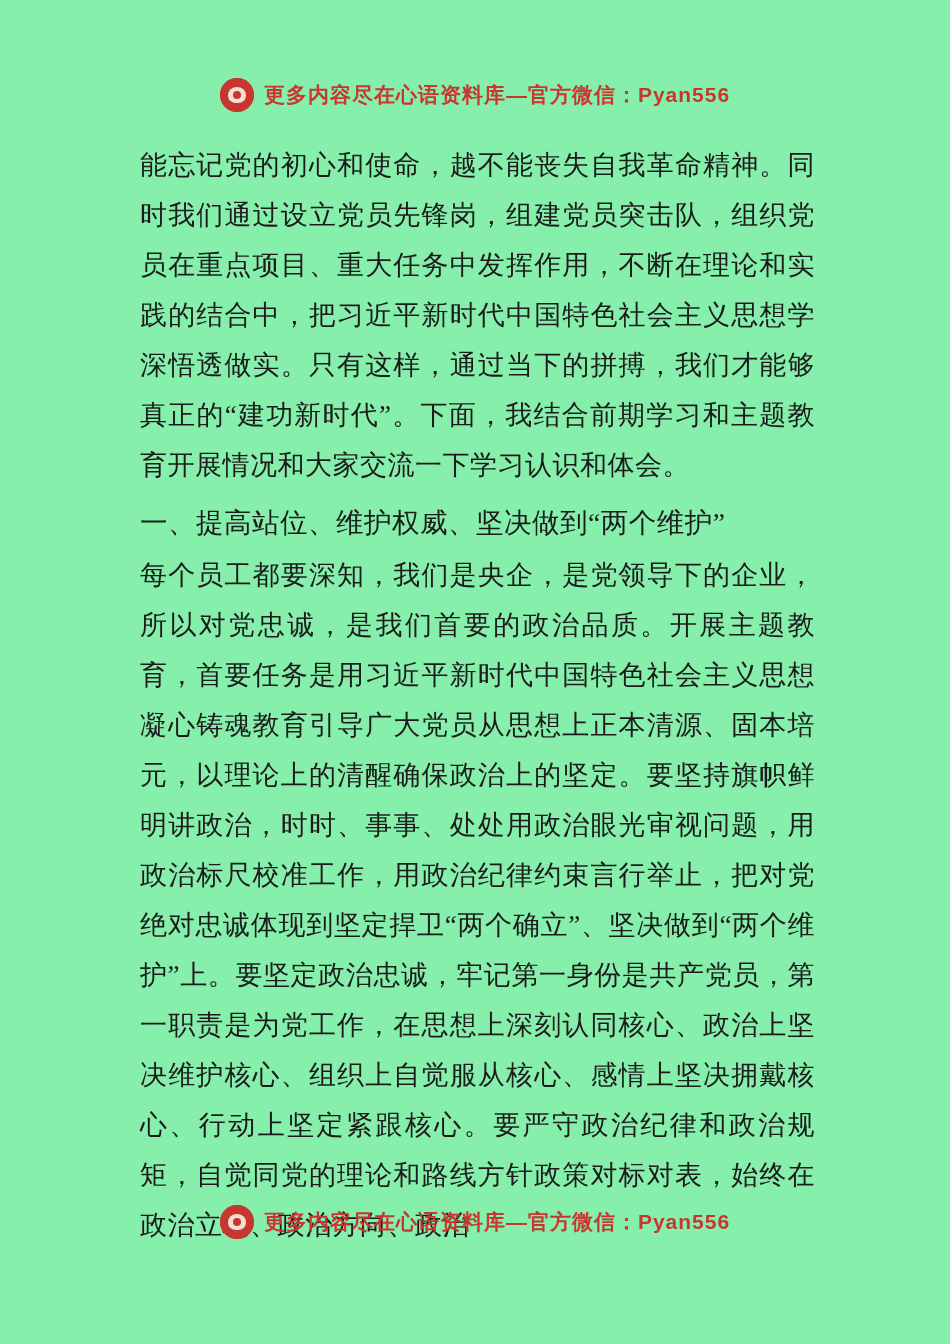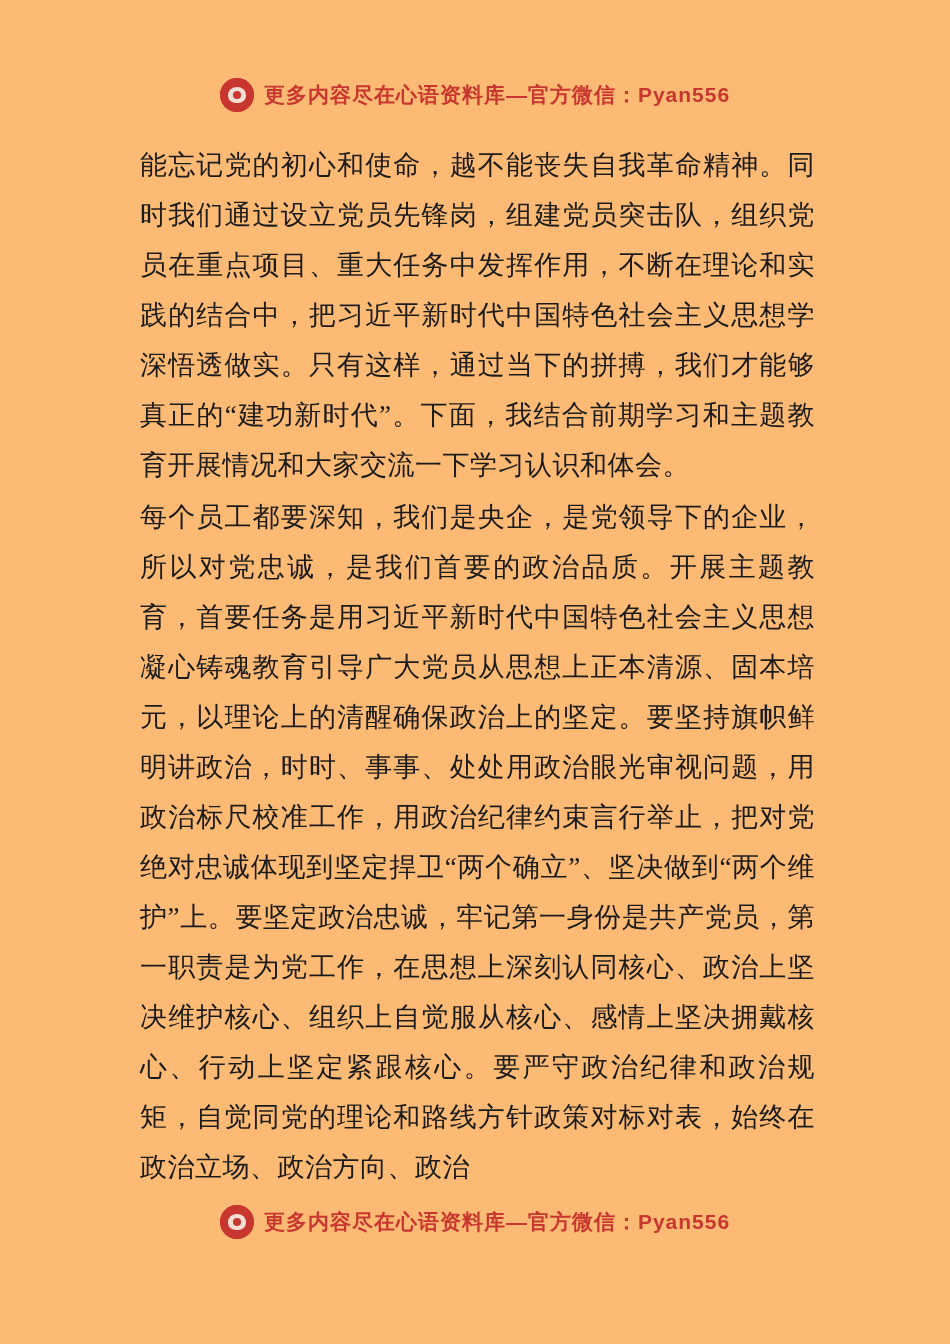--- a/index.html
+++ b/index.html
@@ -11,21 +11,21 @@
     height: 1344px;
     background: #f7f5f2;
     font-family: "Liberation Serif", "DejaVu Serif", serif;
     overflow: hidden;
     position: relative;
   }
   .page {
     position: relative;
     width: 950px;
     height: 1344px;
-    background: #fdba74;
+    background: #86efac;
     box-sizing: border-box;
     padding: 0 140px;
   }
 
   
   .watermark {
     display: flex;
     align-items: center;
     justify-content: center;
     gap: 10px;
@@ -114,20 +114,21 @@
 
   <div class="watermark top">
     <span class="wm-badge"></span>
     <span class="wm-text">
       <span>更多内容尽在心语资料库—</span><span class="wm-second">官方微信：Pyan556</span>
     </span>
   </div>
 
   <div class="content">
     <p class="para">能忘记党的初心和使命，越不能丧失自我革命精神。同时我们通过设立党员先锋岗，组建党员突击队，组织党员在重点项目、重大任务中发挥作用，不断在理论和实践的结合中，把习近平新时代中国特色社会主义思想学深悟透做实。只有这样，通过当下的拼搏，我们才能够真正的“建功新时代”。下面，我结合前期学习和主题教育开展情况和大家交流一下学习认识和体会。</p>
+    <p class="heading">一、提高站位、维护权威、坚决做到“两个维护”</p>
     <p class="para">每个员工都要深知，我们是央企，是党领导下的企业，所以对党忠诚，是我们首要的政治品质。开展主题教育，首要任务是用习近平新时代中国特色社会主义思想凝心铸魂教育引导广大党员从思想上正本清源、固本培元，以理论上的清醒确保政治上的坚定。要坚持旗帜鲜明讲政治，时时、事事、处处用政治眼光审视问题，用政治标尺校准工作，用政治纪律约束言行举止，把对党绝对忠诚体现到坚定捍卫“两个确立”、坚决做到“两个维护”上。要坚定政治忠诚，牢记第一身份是共产党员，第一职责是为党工作，在思想上深刻认同核心、政治上坚决维护核心、组织上自觉服从核心、感情上坚决拥戴核心、行动上坚定紧跟核心。要严守政治纪律和政治规矩，自觉同党的理论和路线方针政策对标对表，始终在政治立场、政治方向、政治</p>
   </div>
 
   <div class="watermark bottom">
     <span class="wm-badge"></span>
     <span class="wm-text">
       <span>更多内容尽在心语资料库—</span><span class="wm-second">官方微信：Pyan556</span>
     </span>
   </div>
 

